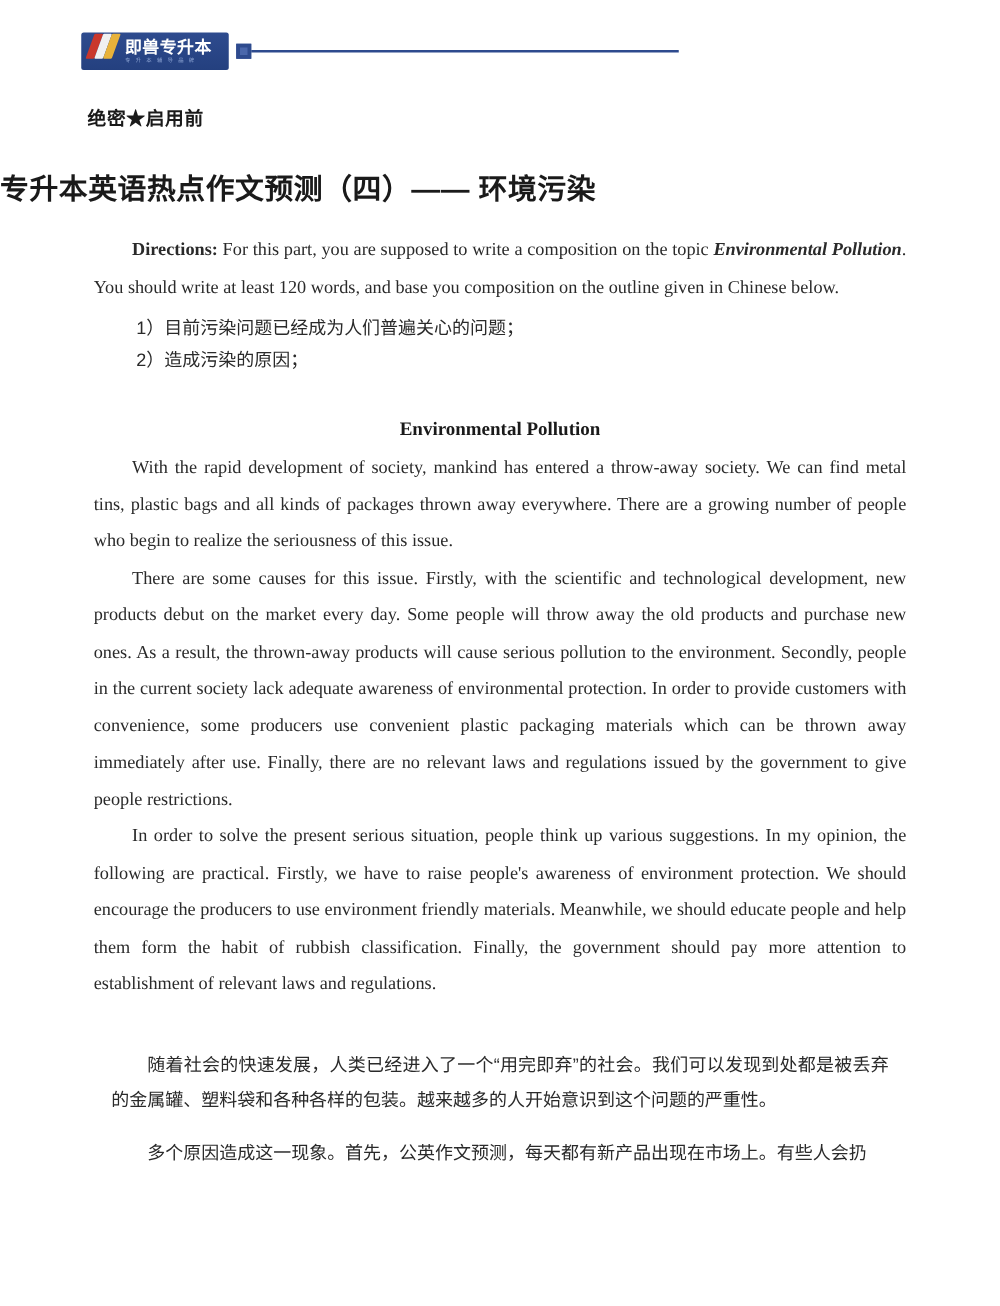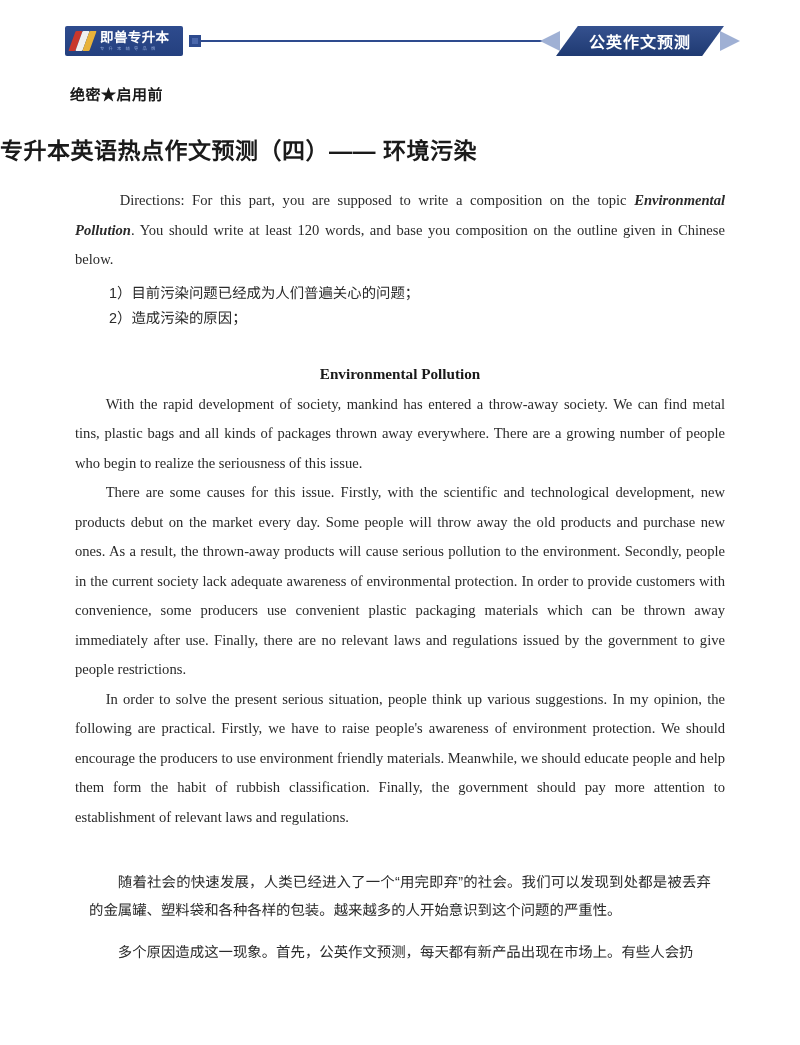--- a/index.html
+++ b/index.html
@@ -29,21 +29,20 @@
   
   .logo-box {
     position: absolute;
     left: 65px;
     top: 0px;
     width: 118px;
     height: 30px;
     background: linear-gradient(180deg, #2e4b8e 0%, #24407f 100%);
     border-radius: 2px;
     display: flex;
-    align-items: center;
     padding-left: 5px;
     box-sizing: border-box;
     overflow: hidden;
   }
   .logo-mark {
     width: 26px;
     height: 22px;
     position: relative;
     flex: 0 0 auto;
     margin-right: 4px;
@@ -192,21 +191,21 @@
 
   p.body-text {
     margin: 0;
     font-size: 14.6px;
     line-height: 29.5px;
     text-align: justify;
     text-justify: inter-word;
     color: #2a2a2a;
   }
   p.body-text.indent { text-indent: 2.1em; }
-  .bold { font-weight: normal; margin-left: 14px; }
+  .bold { font-weight: bold; }
   .bolditalic { font-weight: bold; font-style: italic; }
 
   .outline {
     margin: 6px 0 0 0;
     padding: 0;
     list-style: none;
   }
   .outline li {
     font-family: "Liberation Sans", "DejaVu Sans", sans-serif;
     font-size: 14.4px;
@@ -251,27 +250,20 @@
     </div>
     <div class="logo-text-wrap">
       <span class="logo-name">即兽专升本</span>
       <span class="logo-sub">专 升 本 辅 导 品 牌</span>
     </div>
   </div>
 
   <div class="rule-dot"></div>
   <div class="rule-line"></div>
 
-  <div class="ribbon-wrap">
-    <div class="ribbon-tail-left"></div>
-    <div class="ribbon-tail-right"></div>
-    <div class="ribbon">
-      <span class="ribbon-text">公英作文预测</span>
-    </div>
-  </div>
 </div>
 
 <div class="secret">绝密★启用前</div>
 
 <div class="doc-title">专升本英语热点作文预测（四）—— 环境污染</div>
 
 <div class="content">
 
   <p class="body-text indent"><span class="bold">Directions:</span><span> For this part, you are supposed to write a composition on the topic </span><span class="bolditalic">Environmental Pollution</span><span>. You should write at least 120 words, and base you composition on the outline given in Chinese below.</span></p>
 

